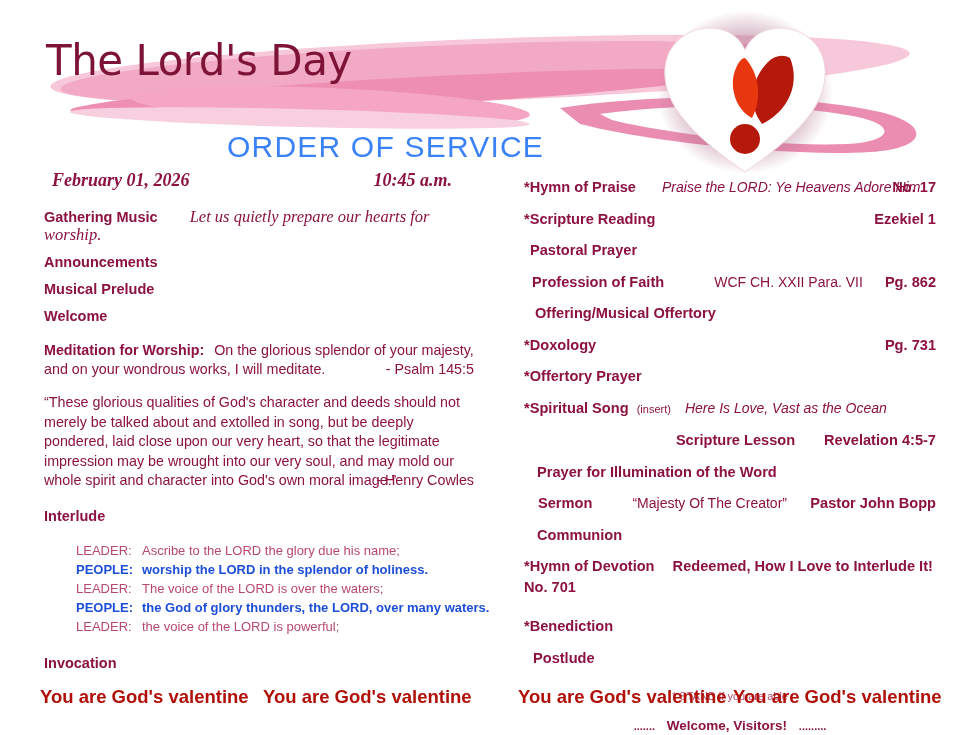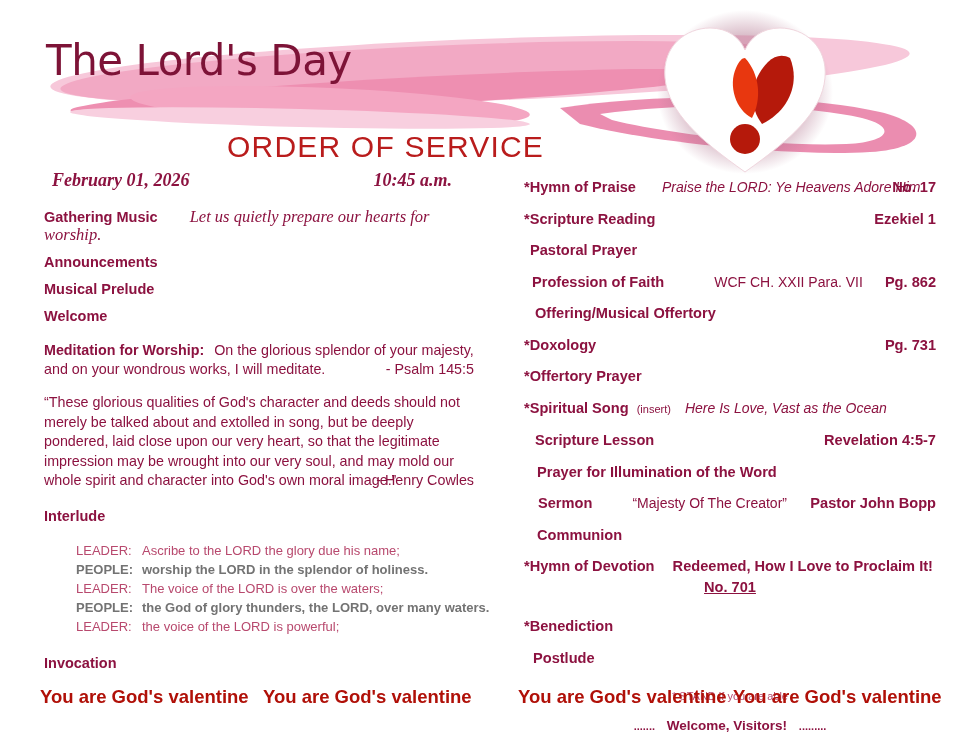--- a/index.html
+++ b/index.html
@@ -17,21 +17,21 @@
   
   .title{
     position:absolute;left:46px;top:29px;
     font-size:42px;line-height:63px;font-weight:400;
     color:#7d1337;letter-spacing:-0.5px;
     font-family:"DejaVu Sans", sans-serif;
   }
   .order{
     position:absolute;left:227px;top:131px;
     font-size:30px;line-height:32px;font-weight:400;
-    letter-spacing:1.2px;color:#b91c1c;
+    letter-spacing:1.2px;color:#3b82f6;
     font-family:"Liberation Sans", sans-serif;
   }
   .dateline{position:absolute;left:52px;top:170px;width:400px;
     font-family:"Liberation Serif", serif;font-style:italic;font-weight:bold;
     font-size:18px;color:#8c1240;}
   .dateline .time{float:right;}
 
   
   .colL{position:absolute;left:44px;top:208px;width:430px;}
   .colR{position:absolute;left:524px;top:178px;width:412px;}
@@ -46,21 +46,21 @@
   .medit .rt{position:absolute;right:0;}
 
   .quote{font-size:14.3px;line-height:19.5px;font-weight:normal;margin-bottom:16px;position:relative;}
   .quote .attrib{position:absolute;right:0;bottom:0;}
 
   .resp{margin-top:16px;margin-left:32px;font-size:13px;line-height:19px;}
   .resp .ln{position:relative;height:19px;white-space:nowrap;}
   .resp .who{display:inline-block;width:66px;}
   .resp .leader{color:#b8496e;font-weight:normal;}
   .resp .leader .who{font-weight:normal;}
-  .resp .people{color:#737373;font-weight:bold;}
+  .resp .people{color:#1d4ed8;font-weight:bold;}
 
   
   .r-row{position:relative;font-size:14.6px;font-weight:bold;line-height:19px;margin-bottom:12.5px;white-space:nowrap;}
   .r-row .mid{font-weight:normal;font-style:italic;font-size:14px;}
   .r-row .midn{font-weight:normal;font-style:normal;font-size:14px;}
   .r-row .rt{position:absolute;right:0;top:0;font-weight:bold;font-style:normal;}
   .r-row .tiny{font-size:11px;font-weight:normal;font-style:normal;}
   .r-row2{position:relative;font-size:14.6px;font-weight:bold;line-height:19px;margin-bottom:0;}
 
   .stand{margin-top:22px;text-align:center;font-size:11px;font-weight:normal;color:#b8496e;}
@@ -227,44 +227,44 @@
     <div class="r-row">
       <span>*Offertory Prayer</span>
     </div>
 
     <div class="r-row">
       <span>*Spiritual Song</span>
       <span class="tiny" style="margin-left:4px;">(insert)</span>
       <span class="mid" style="margin-left:10px;">Here Is Love, Vast as the Ocean</span>
     </div>
 
-    <div class="r-row" style="padding-left:11px;">
+    <div class="r-row" style="padding-left:11px;text-align:center;">
       <span>Scripture Lesson</span>
       <span class="rt">Revelation 4:5-7</span>
     </div>
 
     <div class="r-row" style="padding-left:13px;">
       <span>Prayer for Illumination of the Word</span>
     </div>
 
     <div class="r-row" style="padding-left:14px;">
       <span>Sermon</span>
       <span class="midn" style="margin-left:36px;">“Majesty Of The Creator”</span>
       <span class="rt">Pastor John Bopp</span>
     </div>
 
     <div class="r-row" style="padding-left:13px;">
       <span>Communion</span>
     </div>
 
     <div class="r-row2">
       <span>*Hymn of Devotion</span>
-      <span class="mid" style="margin-left:14px;">Redeemed, How I Love to Proclaim It!</span>
-    </div>
-    <div class="r-row" style="text-align:center;margin-top:2px;margin-bottom:20px;text-decoration:underline;">
+      <span class="mid" style="margin-left:14px;">Redeemed, How I Love to Interlude It!</span>
+    </div>
+    <div class="r-row" style="text-align:left;margin-top:2px;margin-bottom:20px;">
       <span>No. 701</span>
     </div>
 
     <div class="r-row">
       <span>*Benediction</span>
     </div>
 
     <div class="r-row" style="padding-left:9px;">
       <span>Postlude</span>
     </div>

